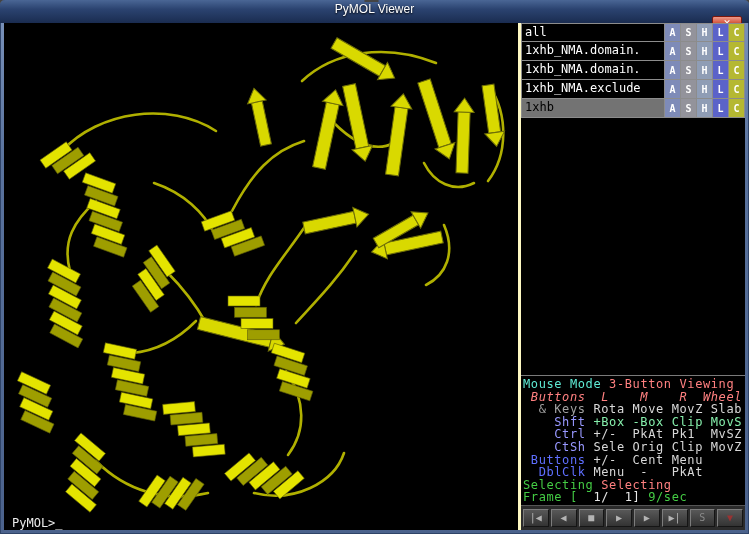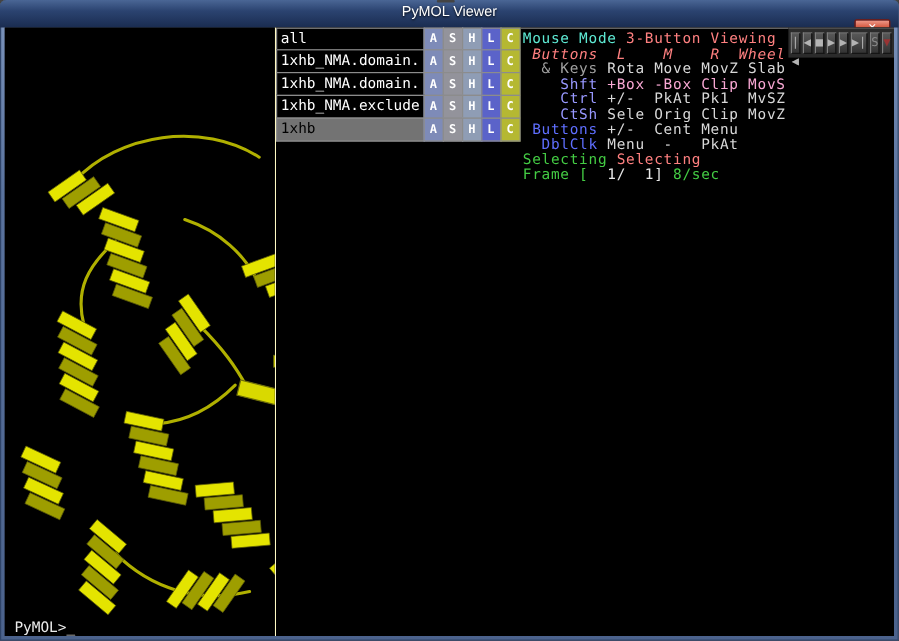--- a/index.html
+++ b/index.html
@@ -10,21 +10,21 @@
     background:linear-gradient(180deg,#4a6695 0%,#2b4370 40%,#1a2c50 100%);border-radius:5px 5px 0 0;flex-direction:column;}
   .app-icon{width:13px;height:13px;margin-right:6px;border:1px solid #444;border-radius:2px;
     background:linear-gradient(135deg,#f0f2f5,#9aa3ad);}
   .title-text{text-shadow:0 1px 2px #000;}
   .close-btn{margin-left:auto;width:30px;height:15px;border:1px solid #7e170b;border-radius:2px;
     background:linear-gradient(180deg,#ee9a8a 0%,#d4573e 45%,#b02a14 50%,#c8452b 100%);
     color:#fff;font-size:9px;line-height:13px;text-align:center;padding:0;cursor:pointer;}
   .client{position:absolute;top:23px;left:4px;right:4px;bottom:4px;display:flex;background:#000;}
   .viewport{position:relative;width:514px;height:100%;background:#000;overflow:hidden;cursor:crosshair;}
   .prompt{position:absolute;left:8px;bottom:0;color:#ececec;font:12px "DejaVu Sans Mono",monospace;}
-  .sidepanel{flex:1;display:flex;flex-direction:row;background:#000;border-left:1px solid #fef9c3;}
+  .sidepanel{flex:1;display:flex;flex-direction:column;background:#000;border-left:3px solid #fef9c3;}
   .obj-list{padding:0;}
   .obj-row{display:flex;height:19px;}
   .obj-name{flex:1;background:#000;color:#fff;font:12px/15px "DejaVu Sans Mono",monospace;
     padding:1px 3px;white-space:pre;overflow:hidden;border:1px solid #8c8c8c;margin-top:-1px;cursor:pointer;}
   .obj-name.selected{background:#737373;color:#000;}
   .obj-row:first-child .obj-name, .obj-row:first-child .obj-btn{margin-top:0;}
   .obj-btn{width:17px;border:1px solid #8c8c8c;margin-left:-1px;margin-top:-1px;color:#fff;
     font:bold 10px "DejaVu Sans Mono",monospace;text-align:center;padding:0;cursor:pointer;}
   .spacer{flex:1;background:#000;}
   .mouse-panel{border-top:1px solid #7a7a7a;background:#000;padding:2px 2px 1px 2px;}
@@ -226,27 +226,27 @@
         </div>
 
       </div>
 
       <div class="spacer"></div>
 
       <div class="mouse-panel">
         <div class="mline"><span style="color: #5eead4;">Mouse Mode </span><span style="color: rgb(255, 128, 128);">3-Button Viewing</span></div>
         <div class="mline"><span style="color: rgb(255, 128, 128); font-style: italic;"> Buttons  L    M    R  Wheel</span></div>
         <div class="mline"><span style="color: rgb(160, 160, 160); margin-top: 48px;">  &amp; Keys </span><span style="color: rgb(216, 216, 216);">Rota Move MovZ Slab</span></div>
-        <div class="mline"><span style="color: rgb(152, 152, 255);">    Shft </span><span style="color: #f9a8d4;">+Box -Box Clip MovS</span></div>
+        <div class="mline"><span style="color: rgb(152, 152, 255);">    Shft </span><span style="color: #86efac;">+Box -Box Clip MovS</span></div>
         <div class="mline"><span style="color: rgb(152, 152, 255);">    Ctrl </span><span style="color: rgb(216, 216, 216);">+/-  PkAt Pk1  MvSZ</span></div>
         <div class="mline"><span style="color: rgb(152, 152, 255);">    CtSh </span><span style="color: rgb(216, 216, 216);">Sele Orig Clip MovZ</span></div>
         <div class="mline"><span style="color: rgb(95, 111, 255);"> Buttons </span><span style="color: rgb(216, 216, 216);">+/-  Cent Menu</span></div>
         <div class="mline"><span style="color: rgb(95, 111, 255);">  DblClk </span><span style="color: rgb(216, 216, 216);">Menu  -   PkAt</span></div>
         <div class="mline"><span style="color: rgb(68, 204, 68);">Selecting </span><span style="color: rgb(255, 128, 128);">Selecting</span></div>
-        <div class="mline"><span style="color: rgb(68, 204, 68);">Frame [</span><span style="color: rgb(232, 232, 232);">  1/  1] </span><span style="color: rgb(68, 204, 68);">8/sec</span></div>
+        <div class="mline"><span style="color: rgb(68, 204, 68);">Frame [</span><span style="color: rgb(232, 232, 232);">  1/  1] </span><span style="color: rgb(68, 204, 68);">9/sec</span></div>
       </div>
 
       <div class="vcr">
         <button class="vcr-btn" style="color: rgb(180, 180, 180);">|◀</button>
         <button class="vcr-btn" style="color: rgb(180, 180, 180);">◀</button>
         <button class="vcr-btn" style="color: rgb(180, 180, 180);">■</button>
         <button class="vcr-btn" style="color: rgb(180, 180, 180);">▶</button>
         <button class="vcr-btn" style="color: rgb(180, 180, 180);">▶</button>
         <button class="vcr-btn" style="color: rgb(180, 180, 180);">▶|</button>
         <button class="vcr-btn" style="color: rgb(138, 138, 138);">S</button>

